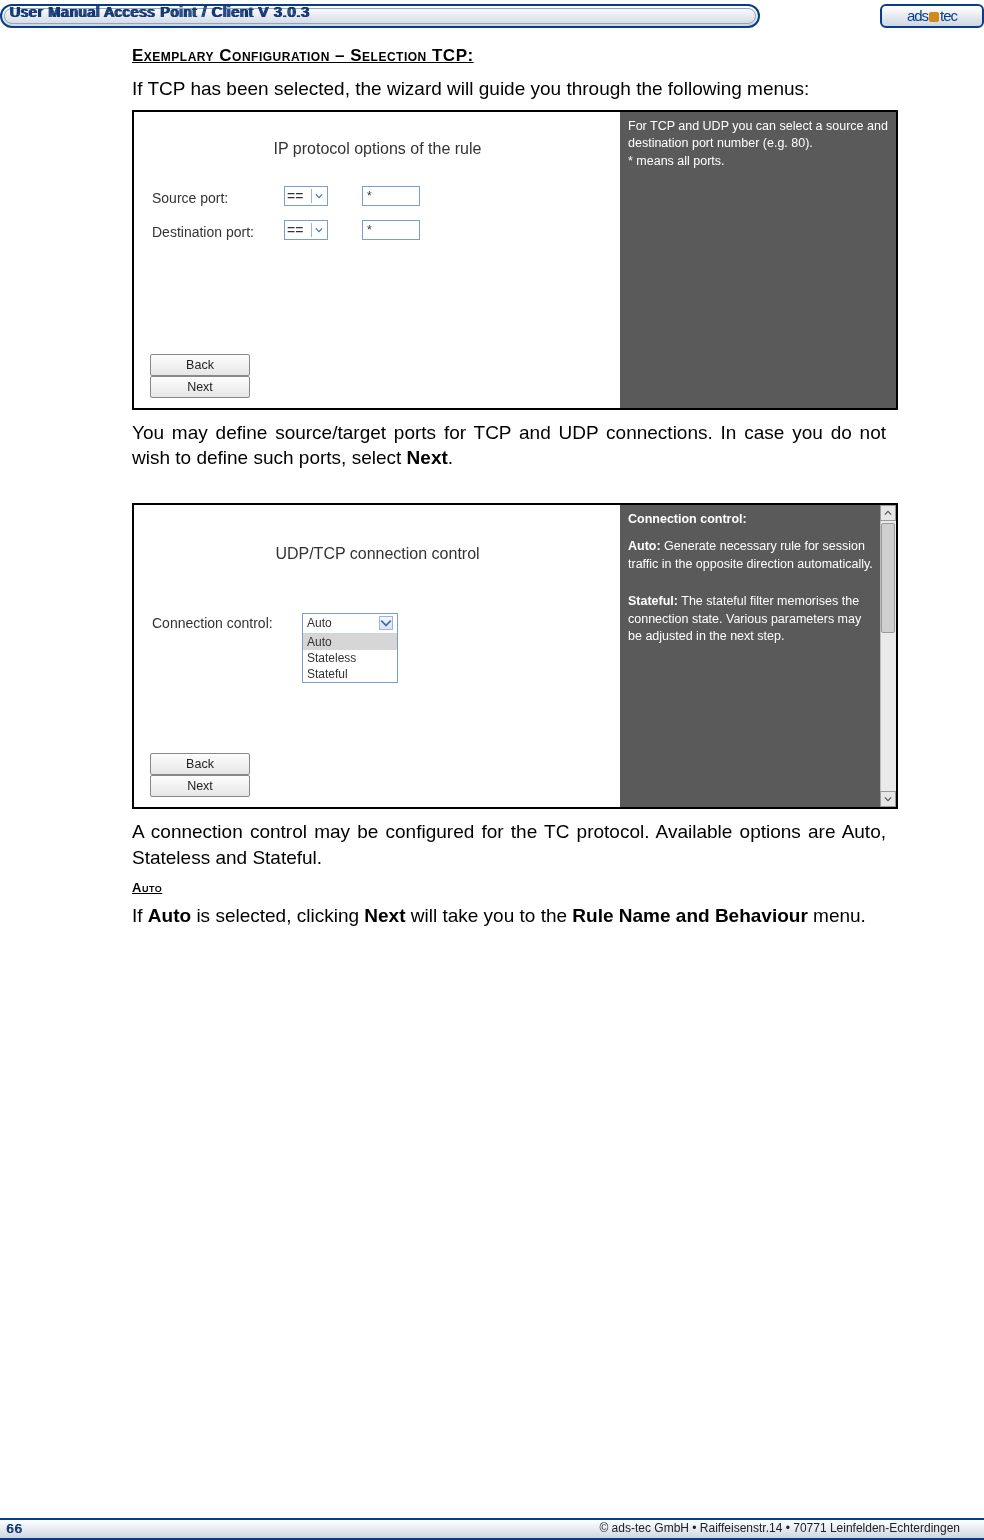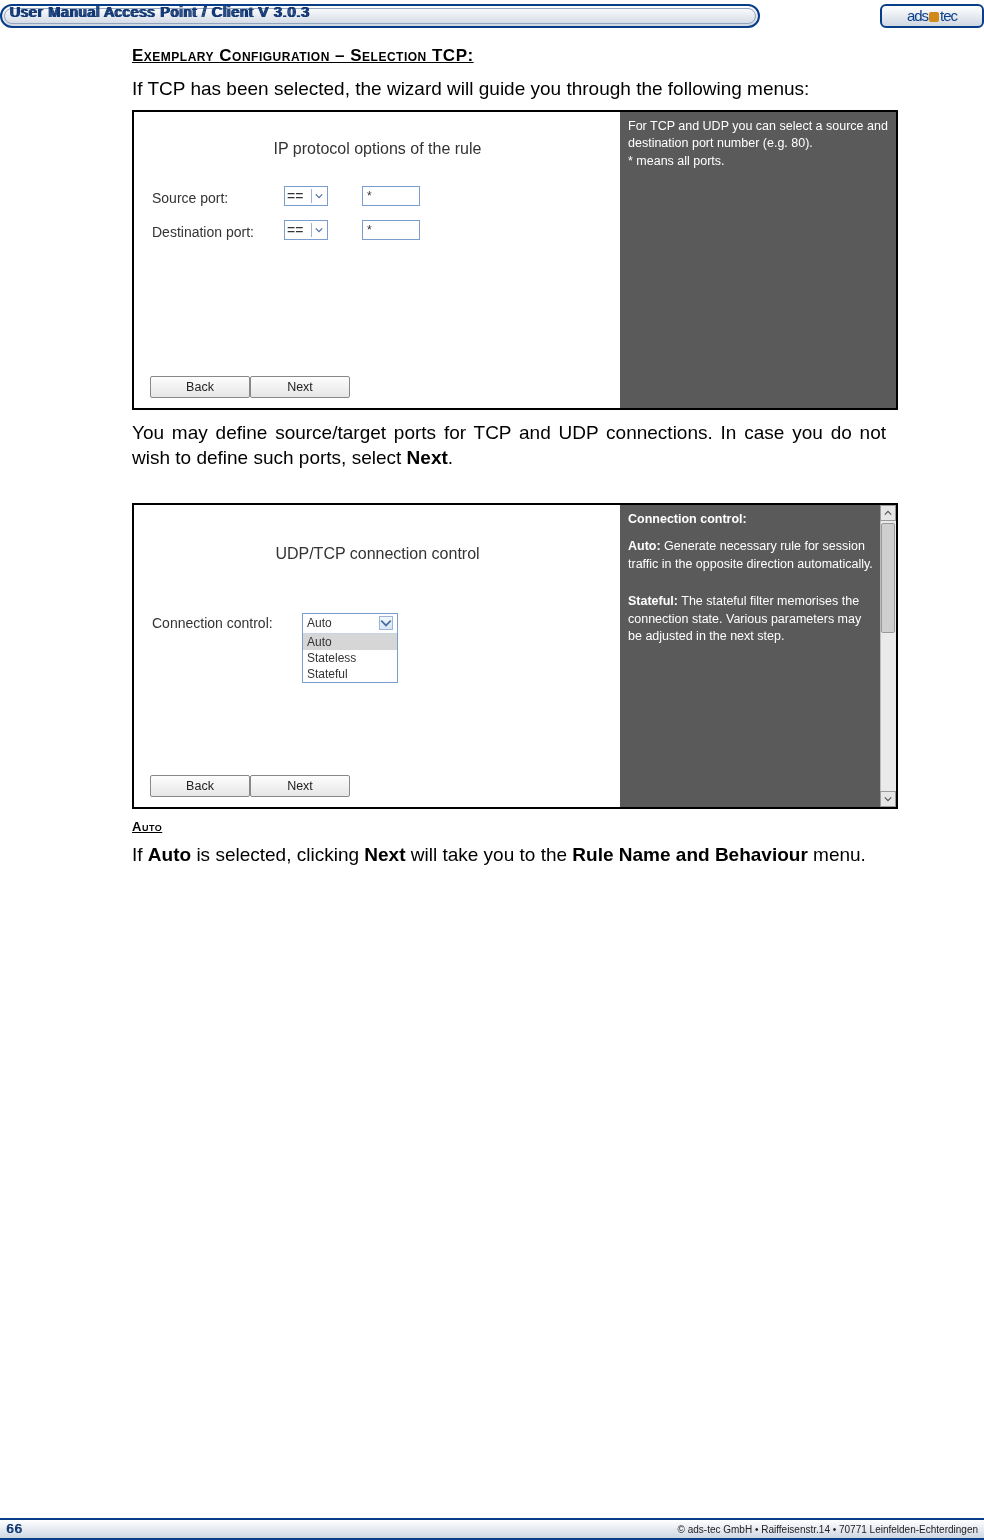--- a/index.html
+++ b/index.html
@@ -34,21 +34,21 @@
   .panel2 { height:306px; }
 
   
   .pl-title { text-align:center; font-family:Arial,sans-serif; font-size:16px; color:#333; margin-top:28px; margin-bottom:28px; }
   .form-row { display:flex; align-items:flex-end; margin:14px 0 0 18px; font-family:Arial,sans-serif; font-size:14px; color:#333; }
   .form-label { width:132px; }
   .select-sm { width:44px; height:20px; border:1px solid #7a9ccf; background:#fff; display:inline-flex; align-items:center; justify-content:space-between; padding:0 2px; margin-right:34px; }
   .select-sm .arrow { width:14px; height:14px; border-left:1px solid #9cb4d6; display:flex; align-items:center; justify-content:center; }
   .select-sm .arrow svg { width:8px; height:8px; }
   .txt-sm { width:58px; height:20px; border:1px solid #7a9ccf; background:#fff; padding:0 4px; font-size:12px; color:#333; display:flex; align-items:center; }
-  .btn-bar { position:absolute; bottom:10px; left:0; width:488px; display:flex; justify-content:flex-start; padding:0 16px; }
+  .btn-bar { position:absolute; bottom:10px; left:0; width:488px; display:flex; justify-content:flex-start; padding:0 16px;flex-direction:column; }
   .ui-btn { width:100px; height:22px; border:1px solid #888; background:linear-gradient(#fdfdfd,#e6e6e6); font-family:Arial,sans-serif; font-size:12.5px; display:flex; align-items:center; justify-content:center; color:#222; border-radius:2px; }
 
   
   .select-md { width:96px; border:1px solid #7a9ccf; background:#fff; font-family:Arial,sans-serif; font-size:12px; }
   .select-md .sel-top { height:20px; display:flex; align-items:center; justify-content:space-between; padding:0 4px; border-bottom:1px solid #c7d3e6;}
   .select-md .sel-top .arrow { width:14px; height:14px; border:1px solid #9cb4d6; display:flex; align-items:center; justify-content:center; background:linear-gradient(#f4f8ff,#d8e4f4); }
   .select-md .opt { padding:1px 4px; }
   .select-md .opt.sel { background:#d6d6d6; }
 
   
@@ -56,21 +56,21 @@
   .scroll-thumb { position:absolute; right:1px; top:18px; width:14px; height:110px; background:#cfcfcf; border:1px solid #9a9a9a; border-radius:2px;}
   .scroll-btn { position:absolute; right:0; width:16px; height:16px; background:#e6e6e6; border:1px solid #9a9a9a; display:flex; align-items:center; justify-content:center;}
   .scroll-btn svg { width:8px; height:8px; }
   .scroll-btn.top { top:0; }
   .scroll-btn.bot { bottom:0; }
 
   
   .footer-bar { position:absolute; bottom:0; left:0; width:984px; height:22px;
     border-top:2px solid #073e87; border-bottom:2px solid #073e87; background:linear-gradient(#ffffff,#cfd7e3); }
   .footer-left { position:absolute; left:6px; bottom:2px; font-family:"Arial Black",Arial,sans-serif; font-size:13px; color:#123874; letter-spacing:1px; text-shadow: 1px 0 #123874; }
-  .footer-right { position:absolute; right:6px; bottom:3px; font-family:Arial,sans-serif; font-size:10px; color:#222;margin-top:27px; }
+  .footer-right { position:absolute; right:24px; bottom:3px; font-family:Arial,sans-serif; font-size:12px; color:#222;margin-top:27px; }
 </style>
 </head>
 <body>
 
 <div class="hdr">
   <div class="hdr-title-wrap">
     <div class="hdr-title-inner"></div>
     <div class="hdr-title">User Manual Access Point / Client V 3.0.3</div>
   </div>
   <div class="hdr-logo">
@@ -173,20 +173,21 @@
         <div class="scroll-thumb"></div>
         <div class="scroll-btn bot">
             <svg viewBox="0 0 10 10">
               <path d="M1 3 L5 7 L9 3" fill="none" stroke="#555" stroke-width="1.5"></path>
             </svg>
           </div>
       </div>
     </div>
   </div>
 
+  <div class="body-text">A connection control may be configured for the TC protocol. Available options are Auto, Stateless and Stateful.</div>
 
   <div class="sub-heading">Auto</div>
 
   <div class="body-text">
     <span>If </span><span class="bold">Auto</span><span> is selected, clicking </span><span class="bold">Next</span><span> will take you to the </span><span class="bold">Rule Name and Behaviour</span><span> menu.</span>
   </div>
 
 </div>
 
 <div class="footer-bar">

